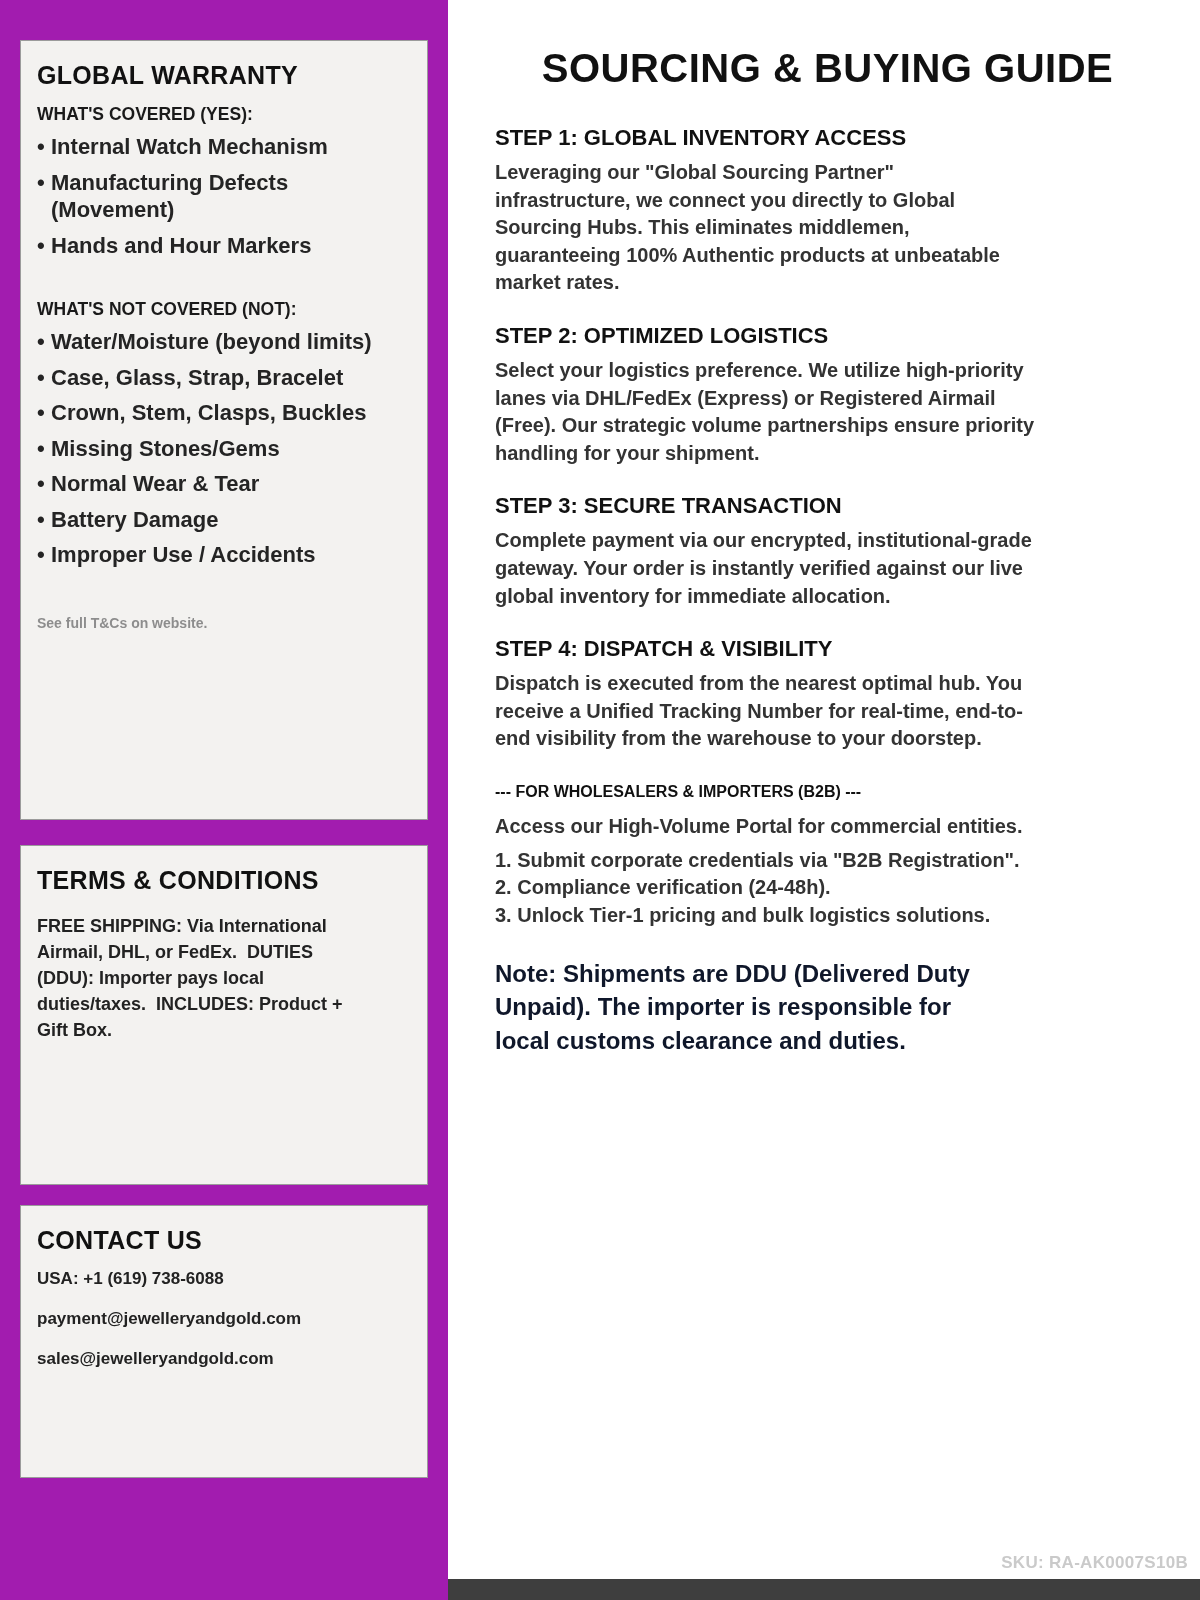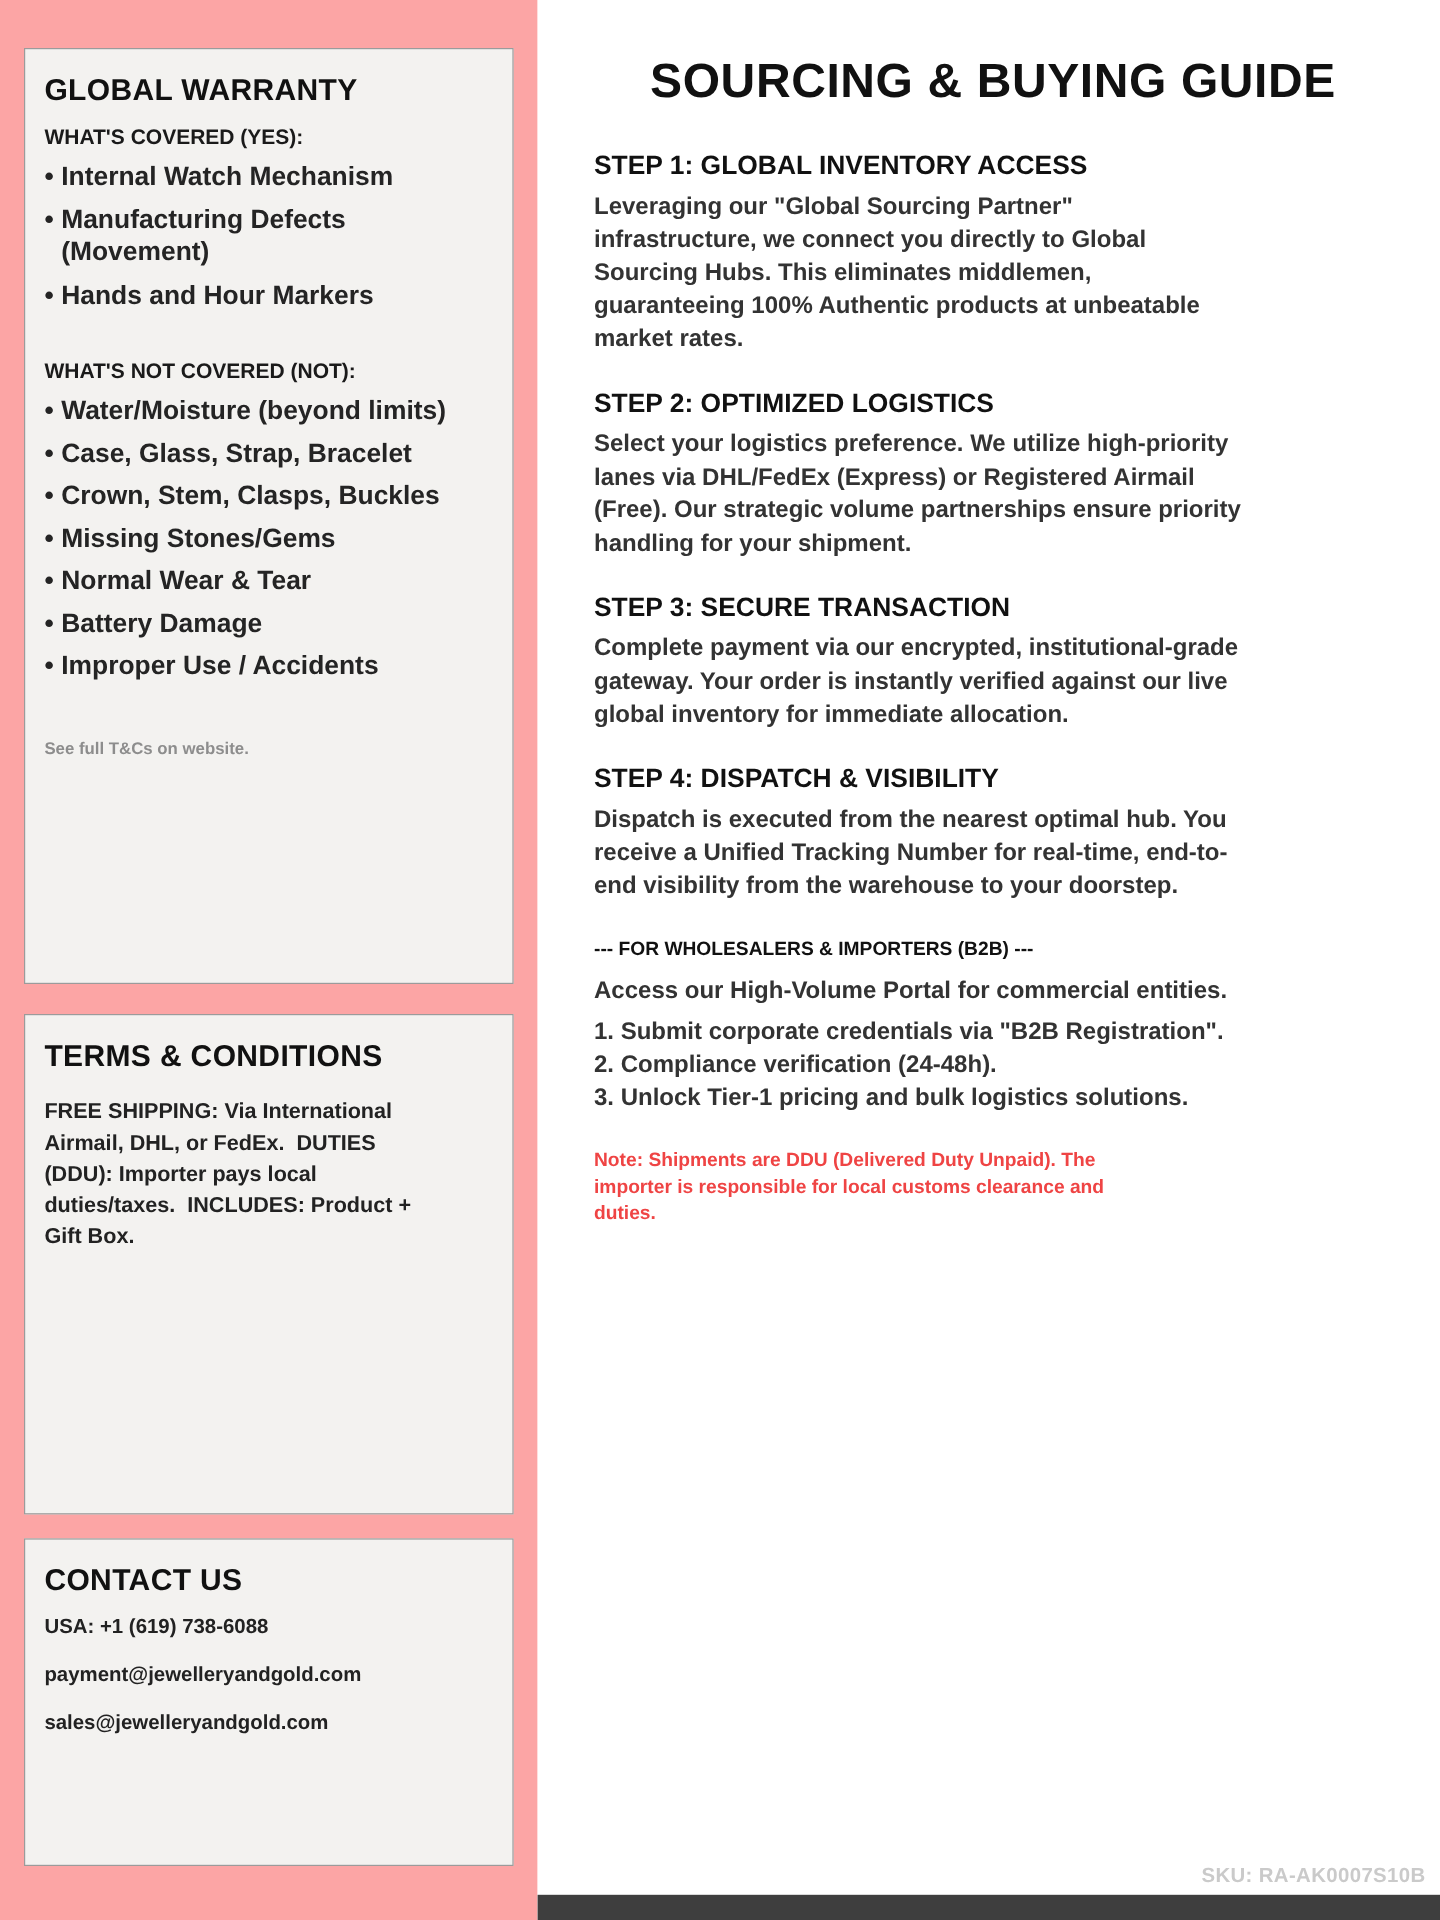--- a/index.html
+++ b/index.html
@@ -14,32 +14,32 @@
     display: flex;
     width: 1200px;
     height: 1600px;
     overflow: hidden;
   }
 
   
   .sidebar {
     width: 448px;
     min-width: 448px;
-    background: #fca5a5;
+    background: #a21caf;
     box-sizing: border-box;
     padding: 40px 20px 0 20px;
   }
   .panel {
     background: #f3f2f0;
     border: 1px solid #9b9b9b;
     box-sizing: border-box;
     padding: 20px 16px;
   }
   .panel-warranty { height: 780px; }
-  .panel-terms   { height: 417px; margin-top: 25px; }
+  .panel-terms   { height: 340px; margin-top: 25px; }
   .panel-contact { height: 273px; margin-top: 20px; }
 
   .panel-title {
     font-size: 25px;
     font-weight: 800;
     letter-spacing: 0.3px;
     color: #111;
     margin: 0 0 14px 0;
   }
   .sub-title {
@@ -137,23 +137,23 @@
     margin: 0 0 6px 0;
   }
   .b2b-item {
     font-size: 20px;
     font-weight: 600;
     color: #333;
     line-height: 1.38;
     max-width: 545px;
   }
   .b2b-note {
-    font-size: 16px;
-    font-weight: 600;
-    color: #ef4444;
+    font-size: 24px;
+    font-weight: 600;
+    color: #0f172a;
     line-height: 1.38;
     max-width: 480px;
     margin-top: 28px;
   }
 
   
   .main-footer { margin-top: auto; }
   .sku {
     text-align: right;
     padding: 0 12px 6px 0;

